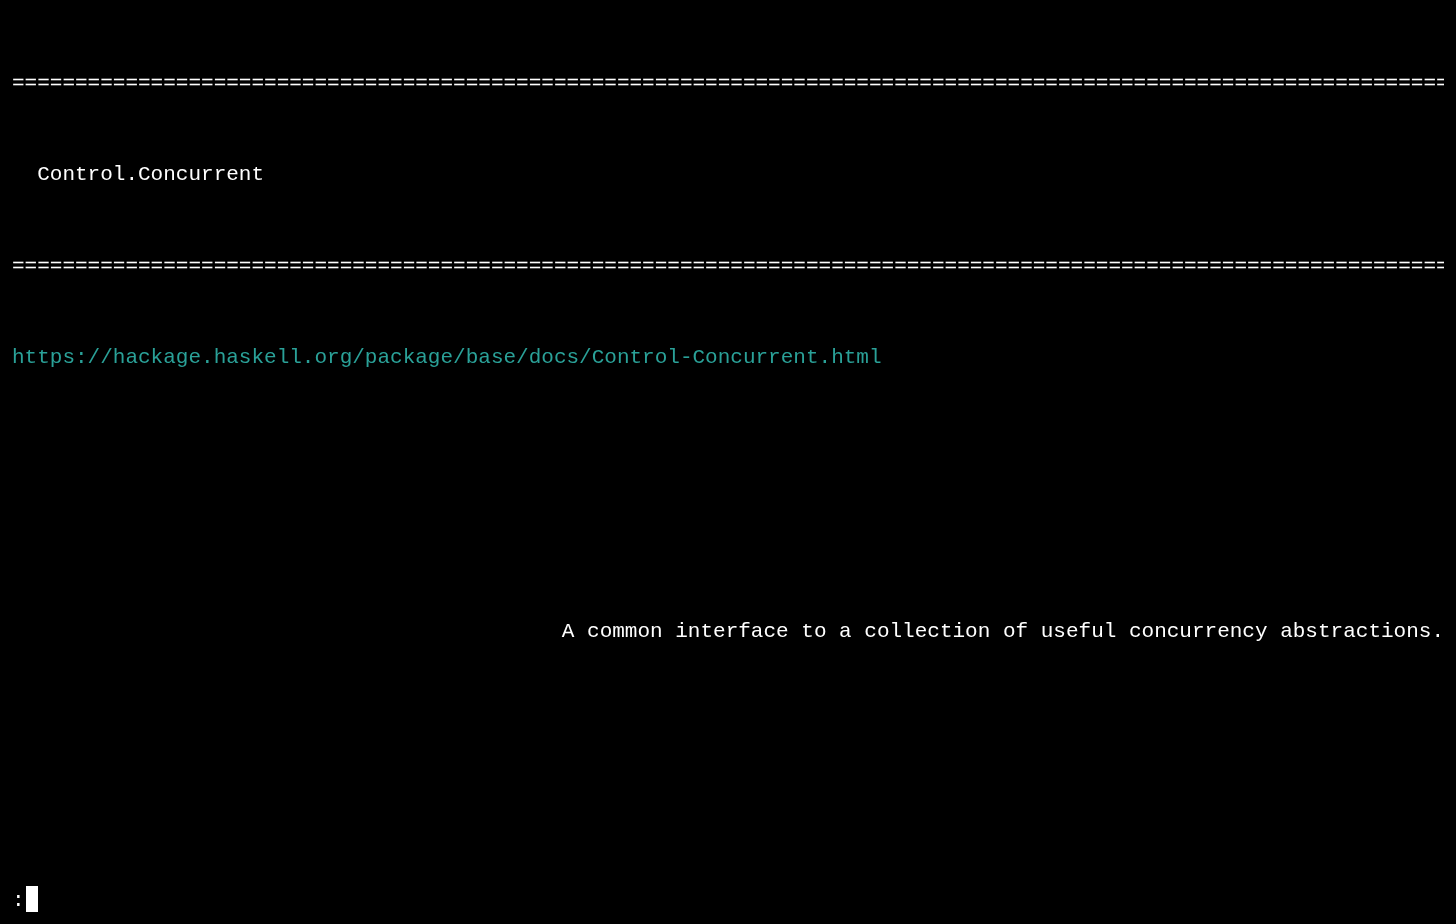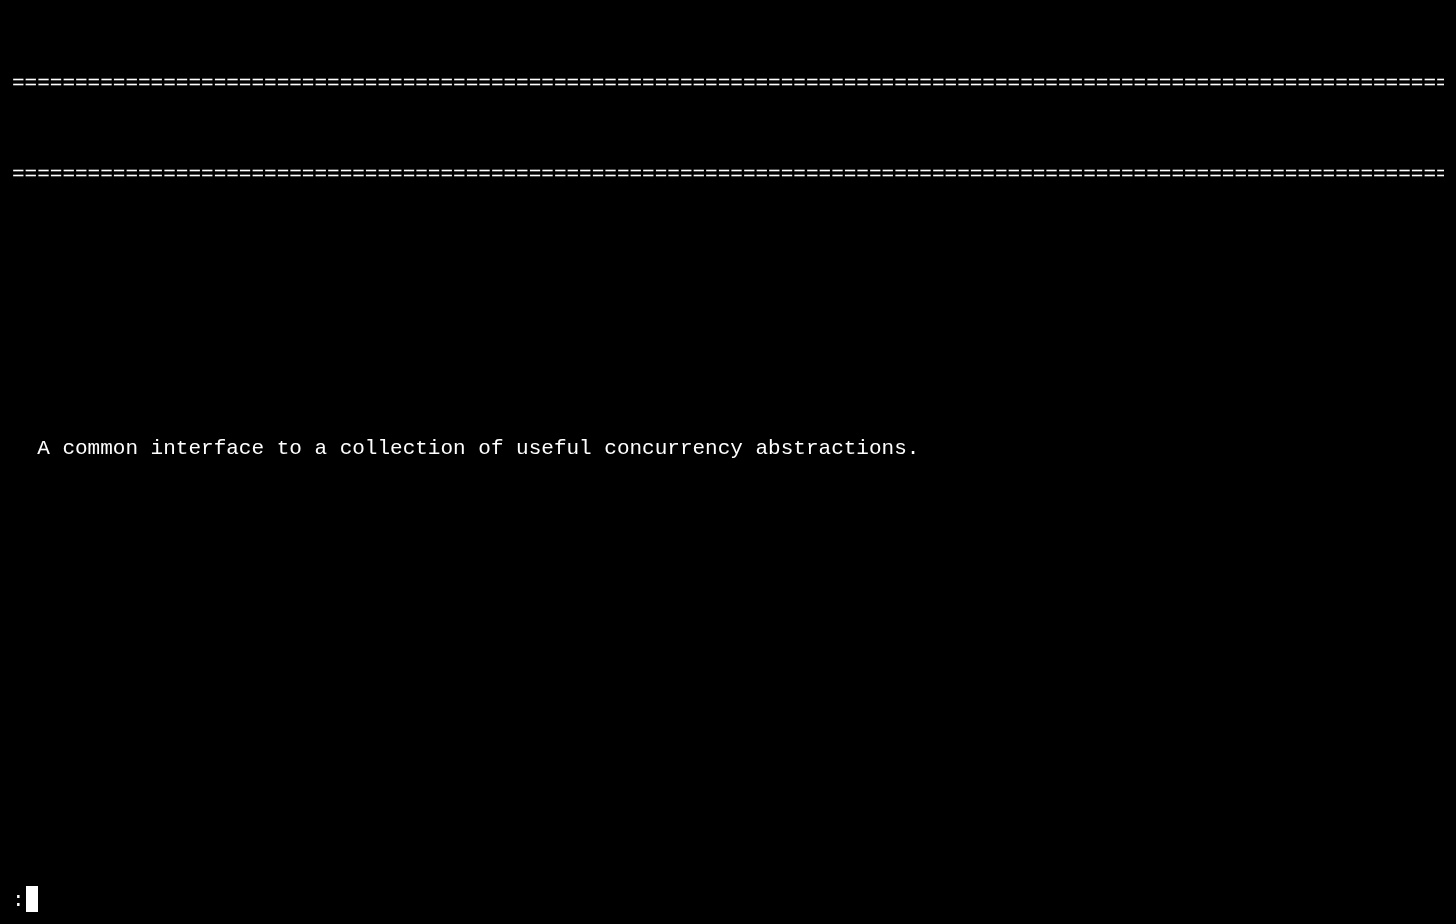--- a/index.html
+++ b/index.html
@@ -31,20 +31,21 @@
       white-space: nowrap;
     }
     .title-indent {
       padding-left: 2ch;
     }
     .link {
       color: #2aa198;
     }
     .indent-1 {
       padding-left: 2ch;
+      text-align: right;
     }
     .blank-line {
       height: 1.45em;
     }
     .prompt-line {
       position: absolute;
       bottom: 8px;
       left: 12px;
       color: #ffffff;
     }
@@ -55,21 +56,23 @@
       background-color: #ffffff;
       vertical-align: text-bottom;
       margin-left: 1px;
     }
   </style>
 </head>
 <body>
 
 <div class="terminal">
   <div class="divider">====================================================================================================================</div>
+  <div class="title-indent">Control.Concurrent</div>
   <div class="divider">====================================================================================================================</div>
+  <div><span class="link">https://hackage.haskell.org/package/base/docs/Control-Concurrent.html</span></div>
   <div class="blank-line"></div>
   <div class="blank-line"></div>
   <div class="indent-1">A common interface to a collection of useful concurrency abstractions.</div>
   <div class="blank-line"></div>
   <div class="blank-line"></div>
   
   
   
   
   

